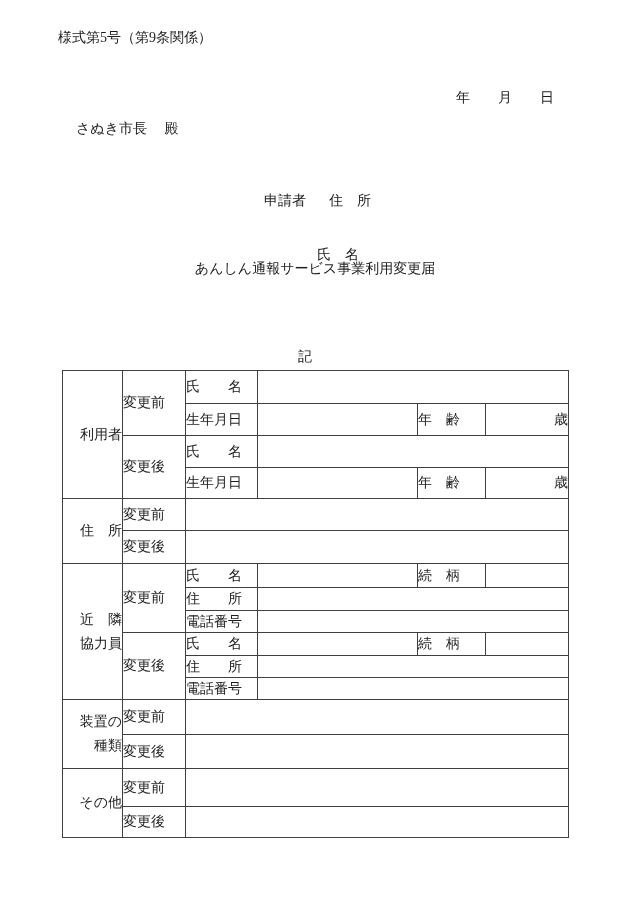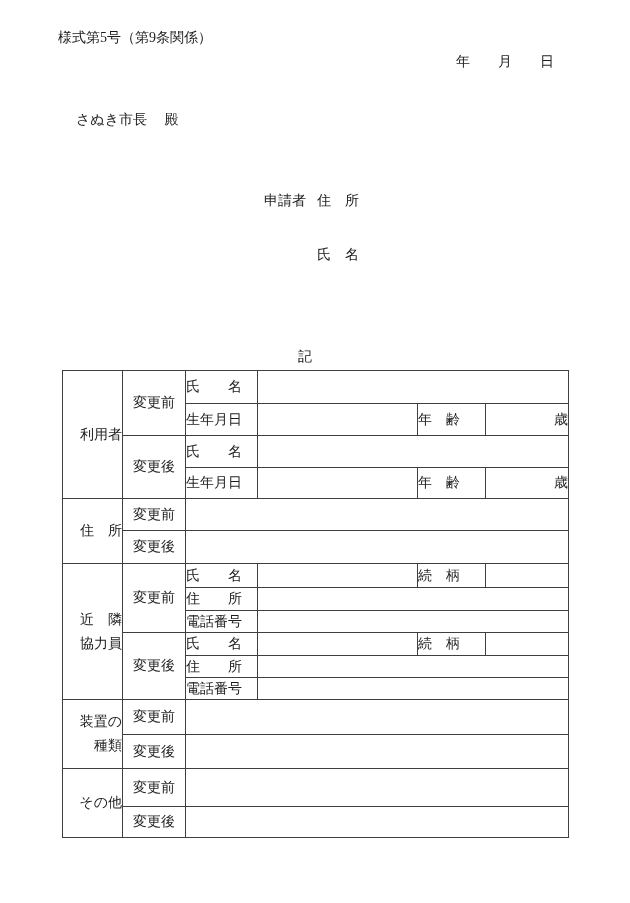--- a/index.html
+++ b/index.html
@@ -9,46 +9,46 @@
     width:630px; height:903px;
     background:#ffffff;
     font-family:"Liberation Serif","DejaVu Serif",serif;
     font-size:14px;
     color:#1c1c1c;
     overflow:hidden;
     text-decoration:underline;
   }
   .abs { position:absolute; white-space:pre; }
   .form-number   { left:58px;  top:29px;  }
-  .date-line     { right:76px; top:53px;  }
-  .addressee     { left:76px;  top:111px; }
+  .date-line     { right:76px; top:89px;  }
+  .addressee     { left:76px;  top:120px; }
   .applicant     { left:264px; top:158px; }
   .applicant .line { height:22px; line-height:22px; white-space:pre; }
-  .applicant .prefix { margin-right:11px; }
+  .applicant .prefix { margin-right:23px; }
   .applicant .indent { padding-left:53px; }
   .doc-title     { left:0; top:260px; width:630px; text-align:center; }
   .body-text     { left:58px; top:303px; width:516px; line-height:22px; white-space:pre-line; }
   .record-marker { left:0; top:348px; width:610px; text-align:center; }
 
   table.change-table {
     position:absolute; left:62px; top:370px;
     width:506px;
     border-collapse:collapse;
     table-layout:fixed;
     font-size:14px;
     color:#1c1c1c;
   }
   table.change-table td {
     border:1px solid #3f3f3f;
     vertical-align:middle;
     padding:0;
     overflow:hidden;
   }
   td.group  { text-align:right; white-space:pre-line; line-height:24px; }
-  td.sub    { text-align:center; }
+  td.sub    { text-align:left; }
   td.lbl    { text-align:left; padding-left:8px; white-space:pre; }
   td.lbl-c  { white-space:pre; }
   td.unit   { text-align:right; padding-right:18px; }
   td.val    { background:#ffffff; }
 </style>
 </head>
 <body>
 
 <div class="page">
 
@@ -56,20 +56,21 @@
 
   <div class="abs date-line">年　　月　　日</div>
 
   <div class="abs addressee">さぬき市長　 殿</div>
 
   <div class="abs applicant">
     <div class="line"><span class="prefix">申請者</span><span>住　所</span></div>
     <div class="line indent">氏　名</div>
   </div>
 
+  <div class="abs doc-title">あんしん通報サービス事業利用変更届</div>
 
 
   <div class="abs record-marker">記</div>
 
   <table class="change-table">
     <colgroup>
       <col style="width:60px">
         <col style="width:63px">
         <col style="width:72px">
         <col style="width:160px">

